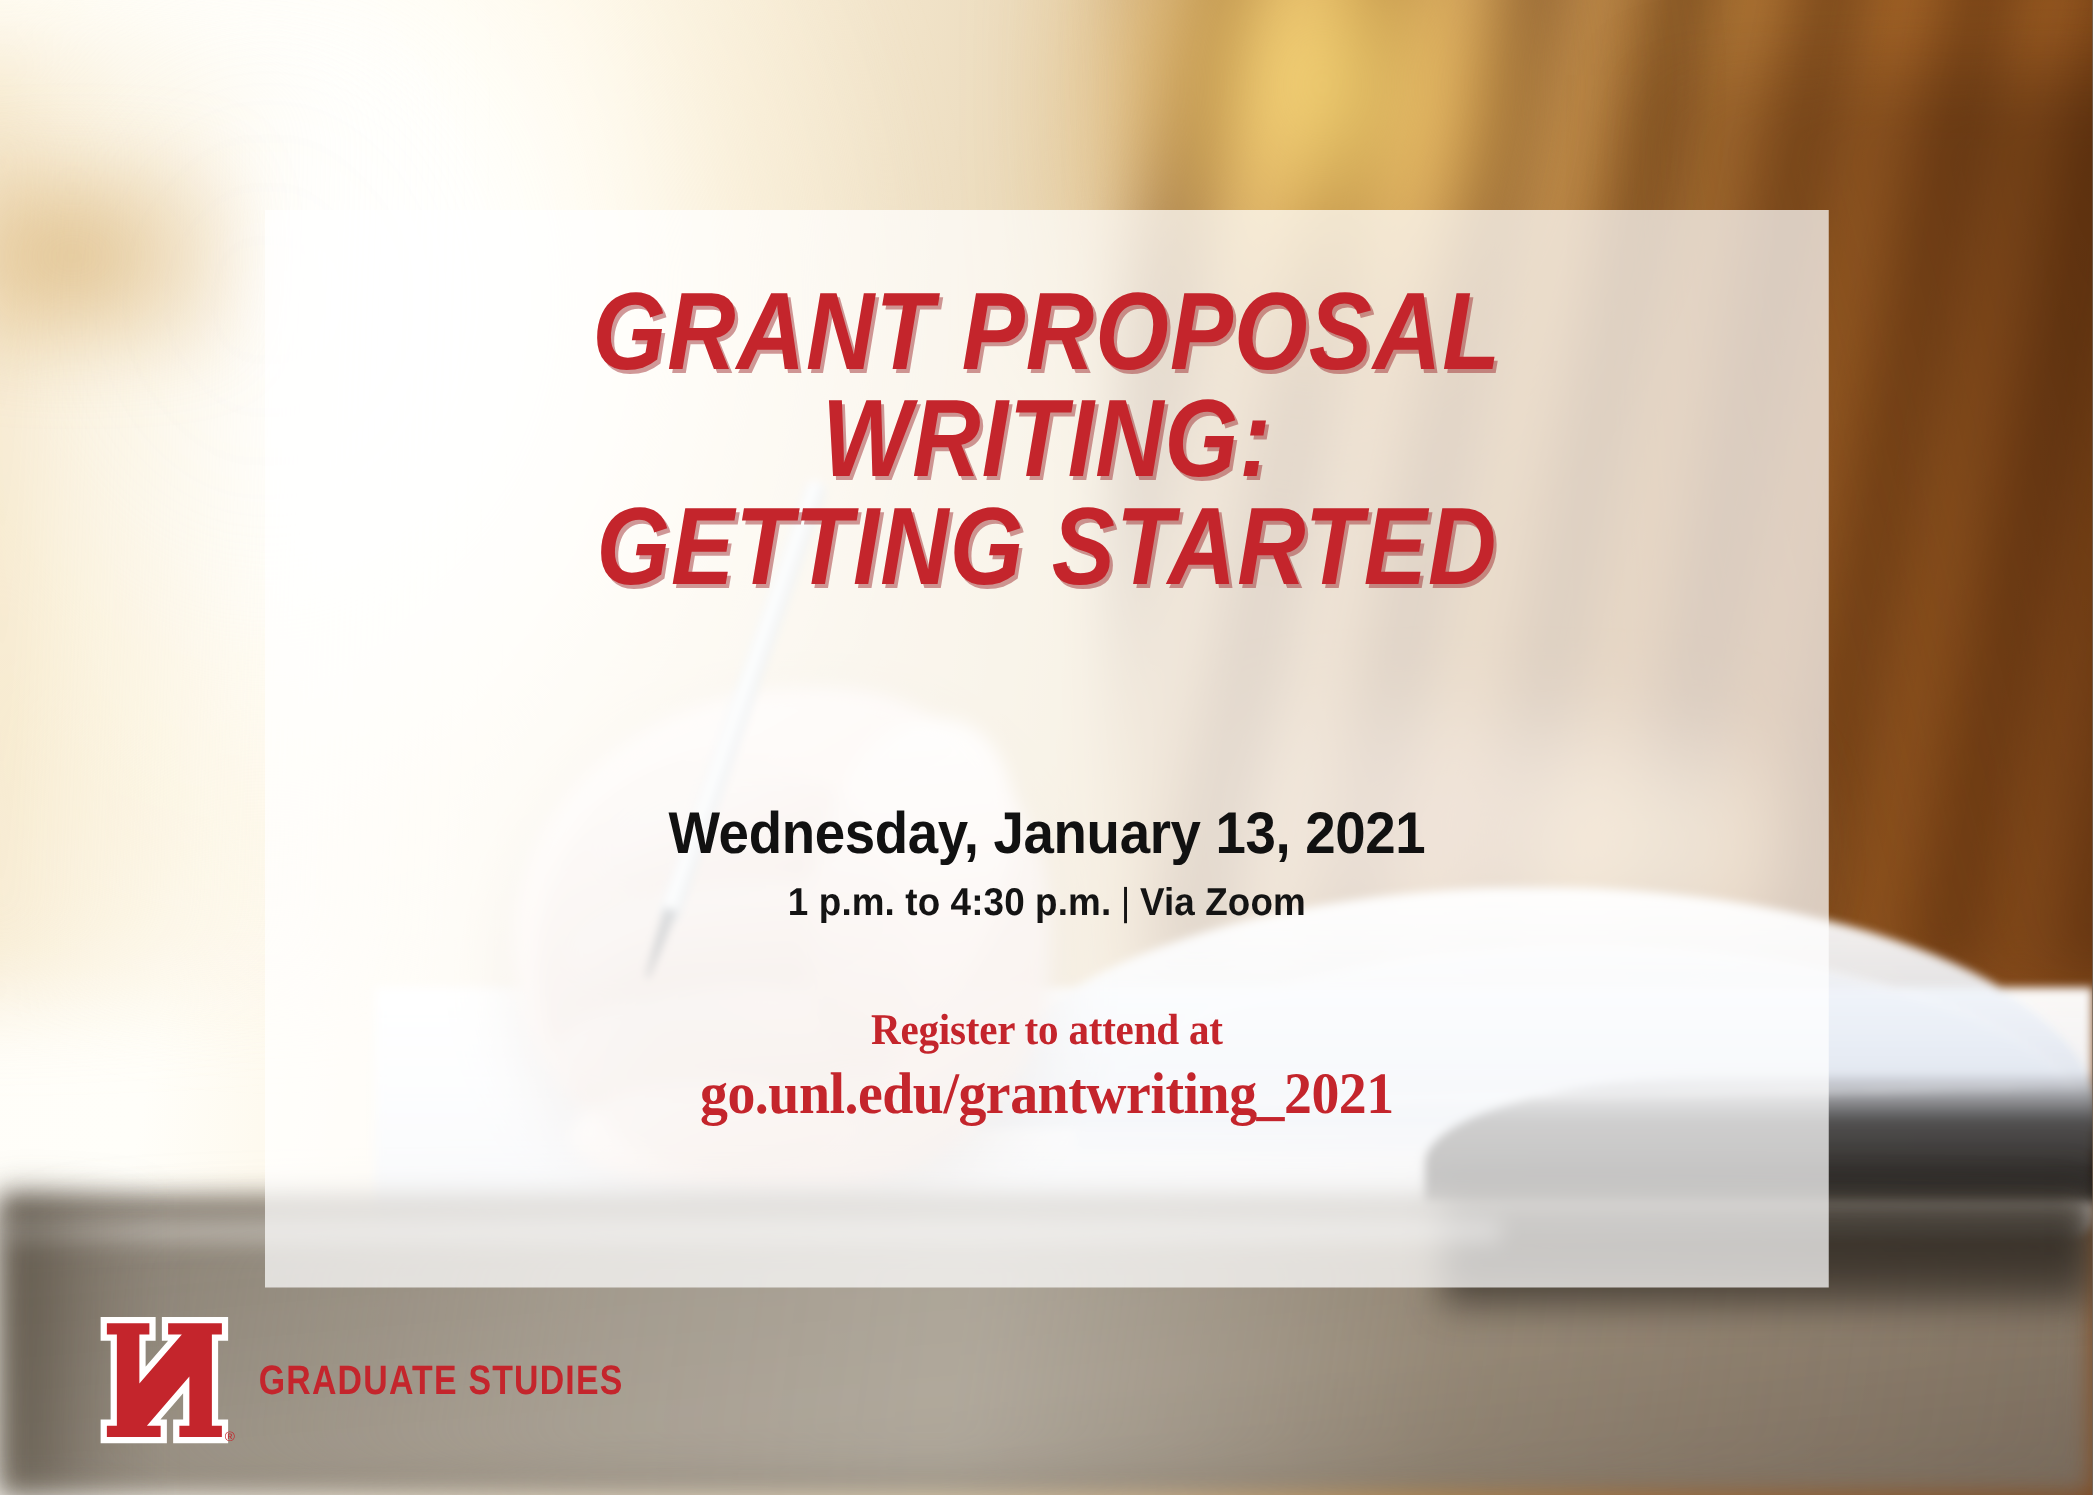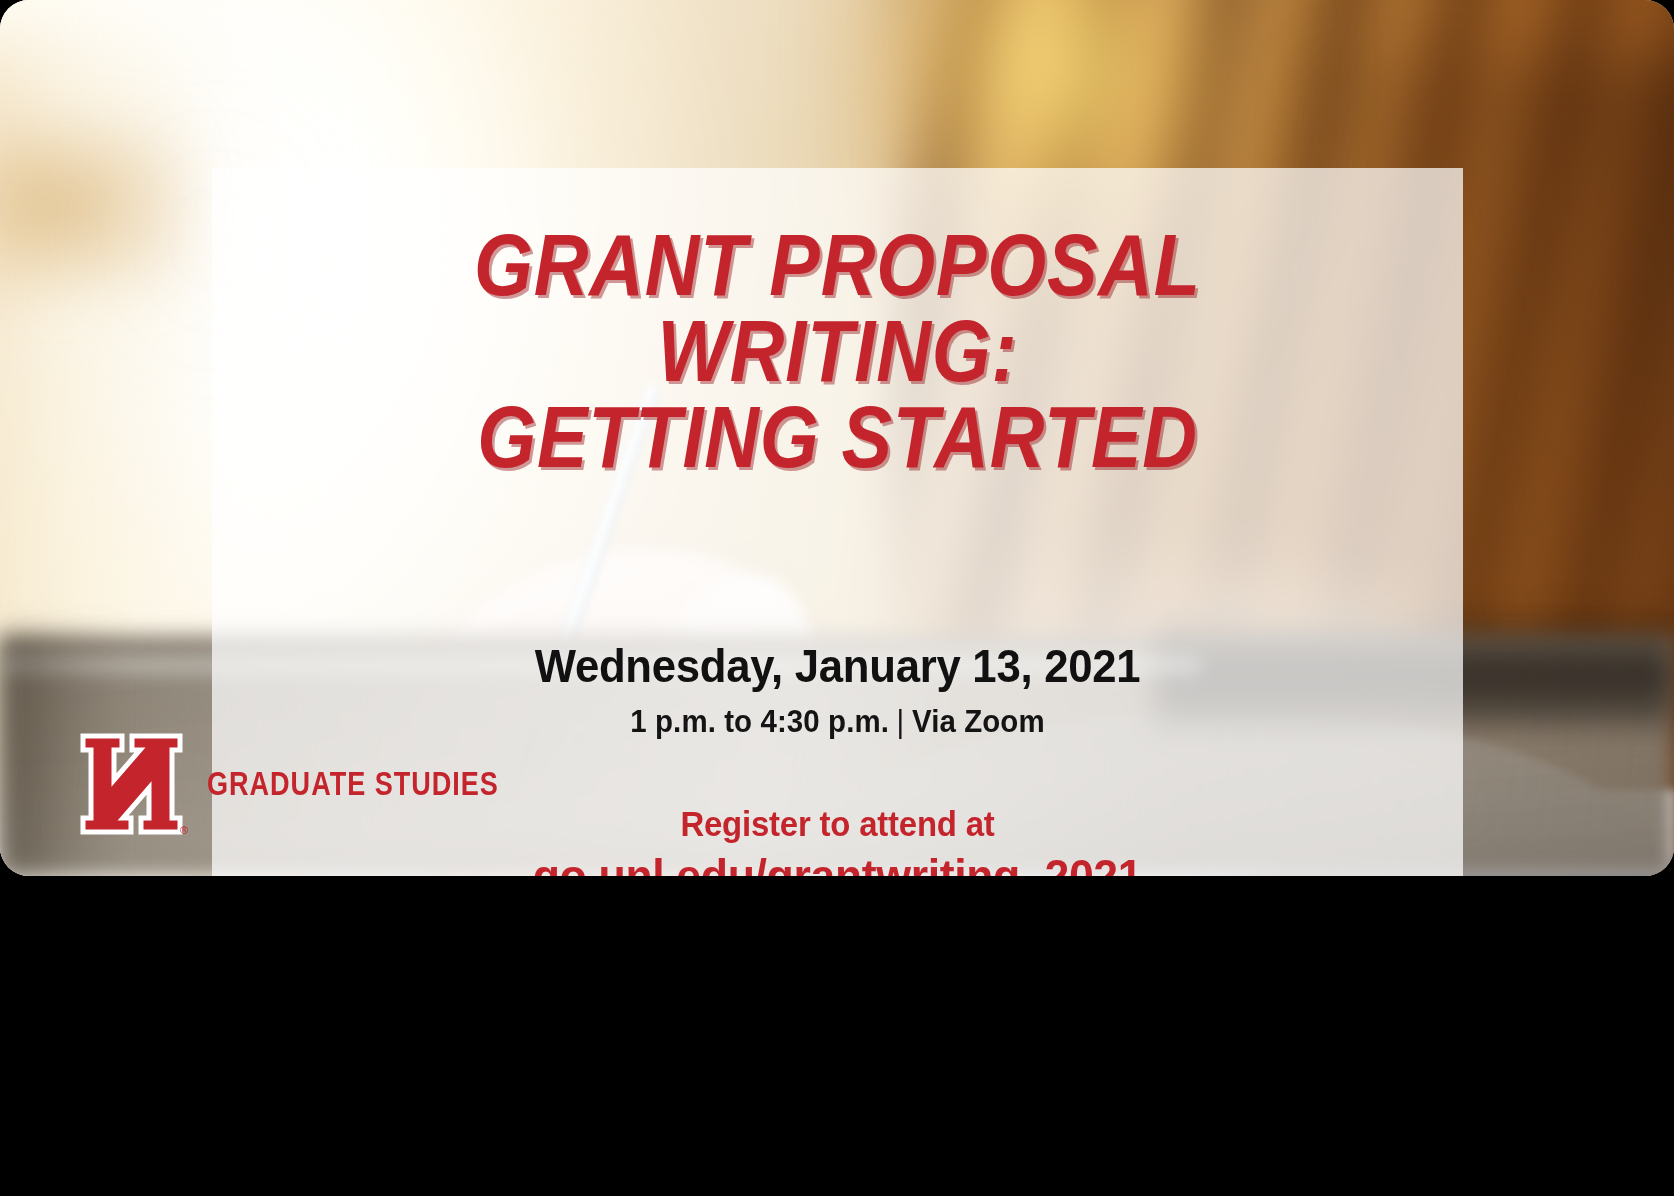--- a/index.html
+++ b/index.html
@@ -8,24 +8,23 @@
     padding: 0;
     background: #000;
   }
   body {
     font-family: "Liberation Sans", sans-serif;
   }
 
   .poster {
     position: relative;
     width: 1674px;
-    height: 876px;
+    height: 1196px;
     overflow: hidden;
     background: #efe6d8;
-    border-radius: 29px;
   }
 
   
   .bg {
     position: absolute;
     inset: 0;
     overflow: hidden;
   }
 
   
@@ -444,20 +443,21 @@
     transform: scaleX(0.95);
   }
   .time .sep { padding: 0 8px; font-weight: 400; }
 
   .register {
     position: absolute;
     left: 0;
     top: 636px;
     width: 100%;
     color: #C4252C;
+    font-family: Liberation Serif, serif;
   }
   .register .reg-line {
     font-size: 35px;
     font-weight: bold;
     letter-spacing: -0.2px;
     transform: scaleX(0.94);
   }
   .register .reg-url {
     margin-top: 4px;
     font-size: 47px;

